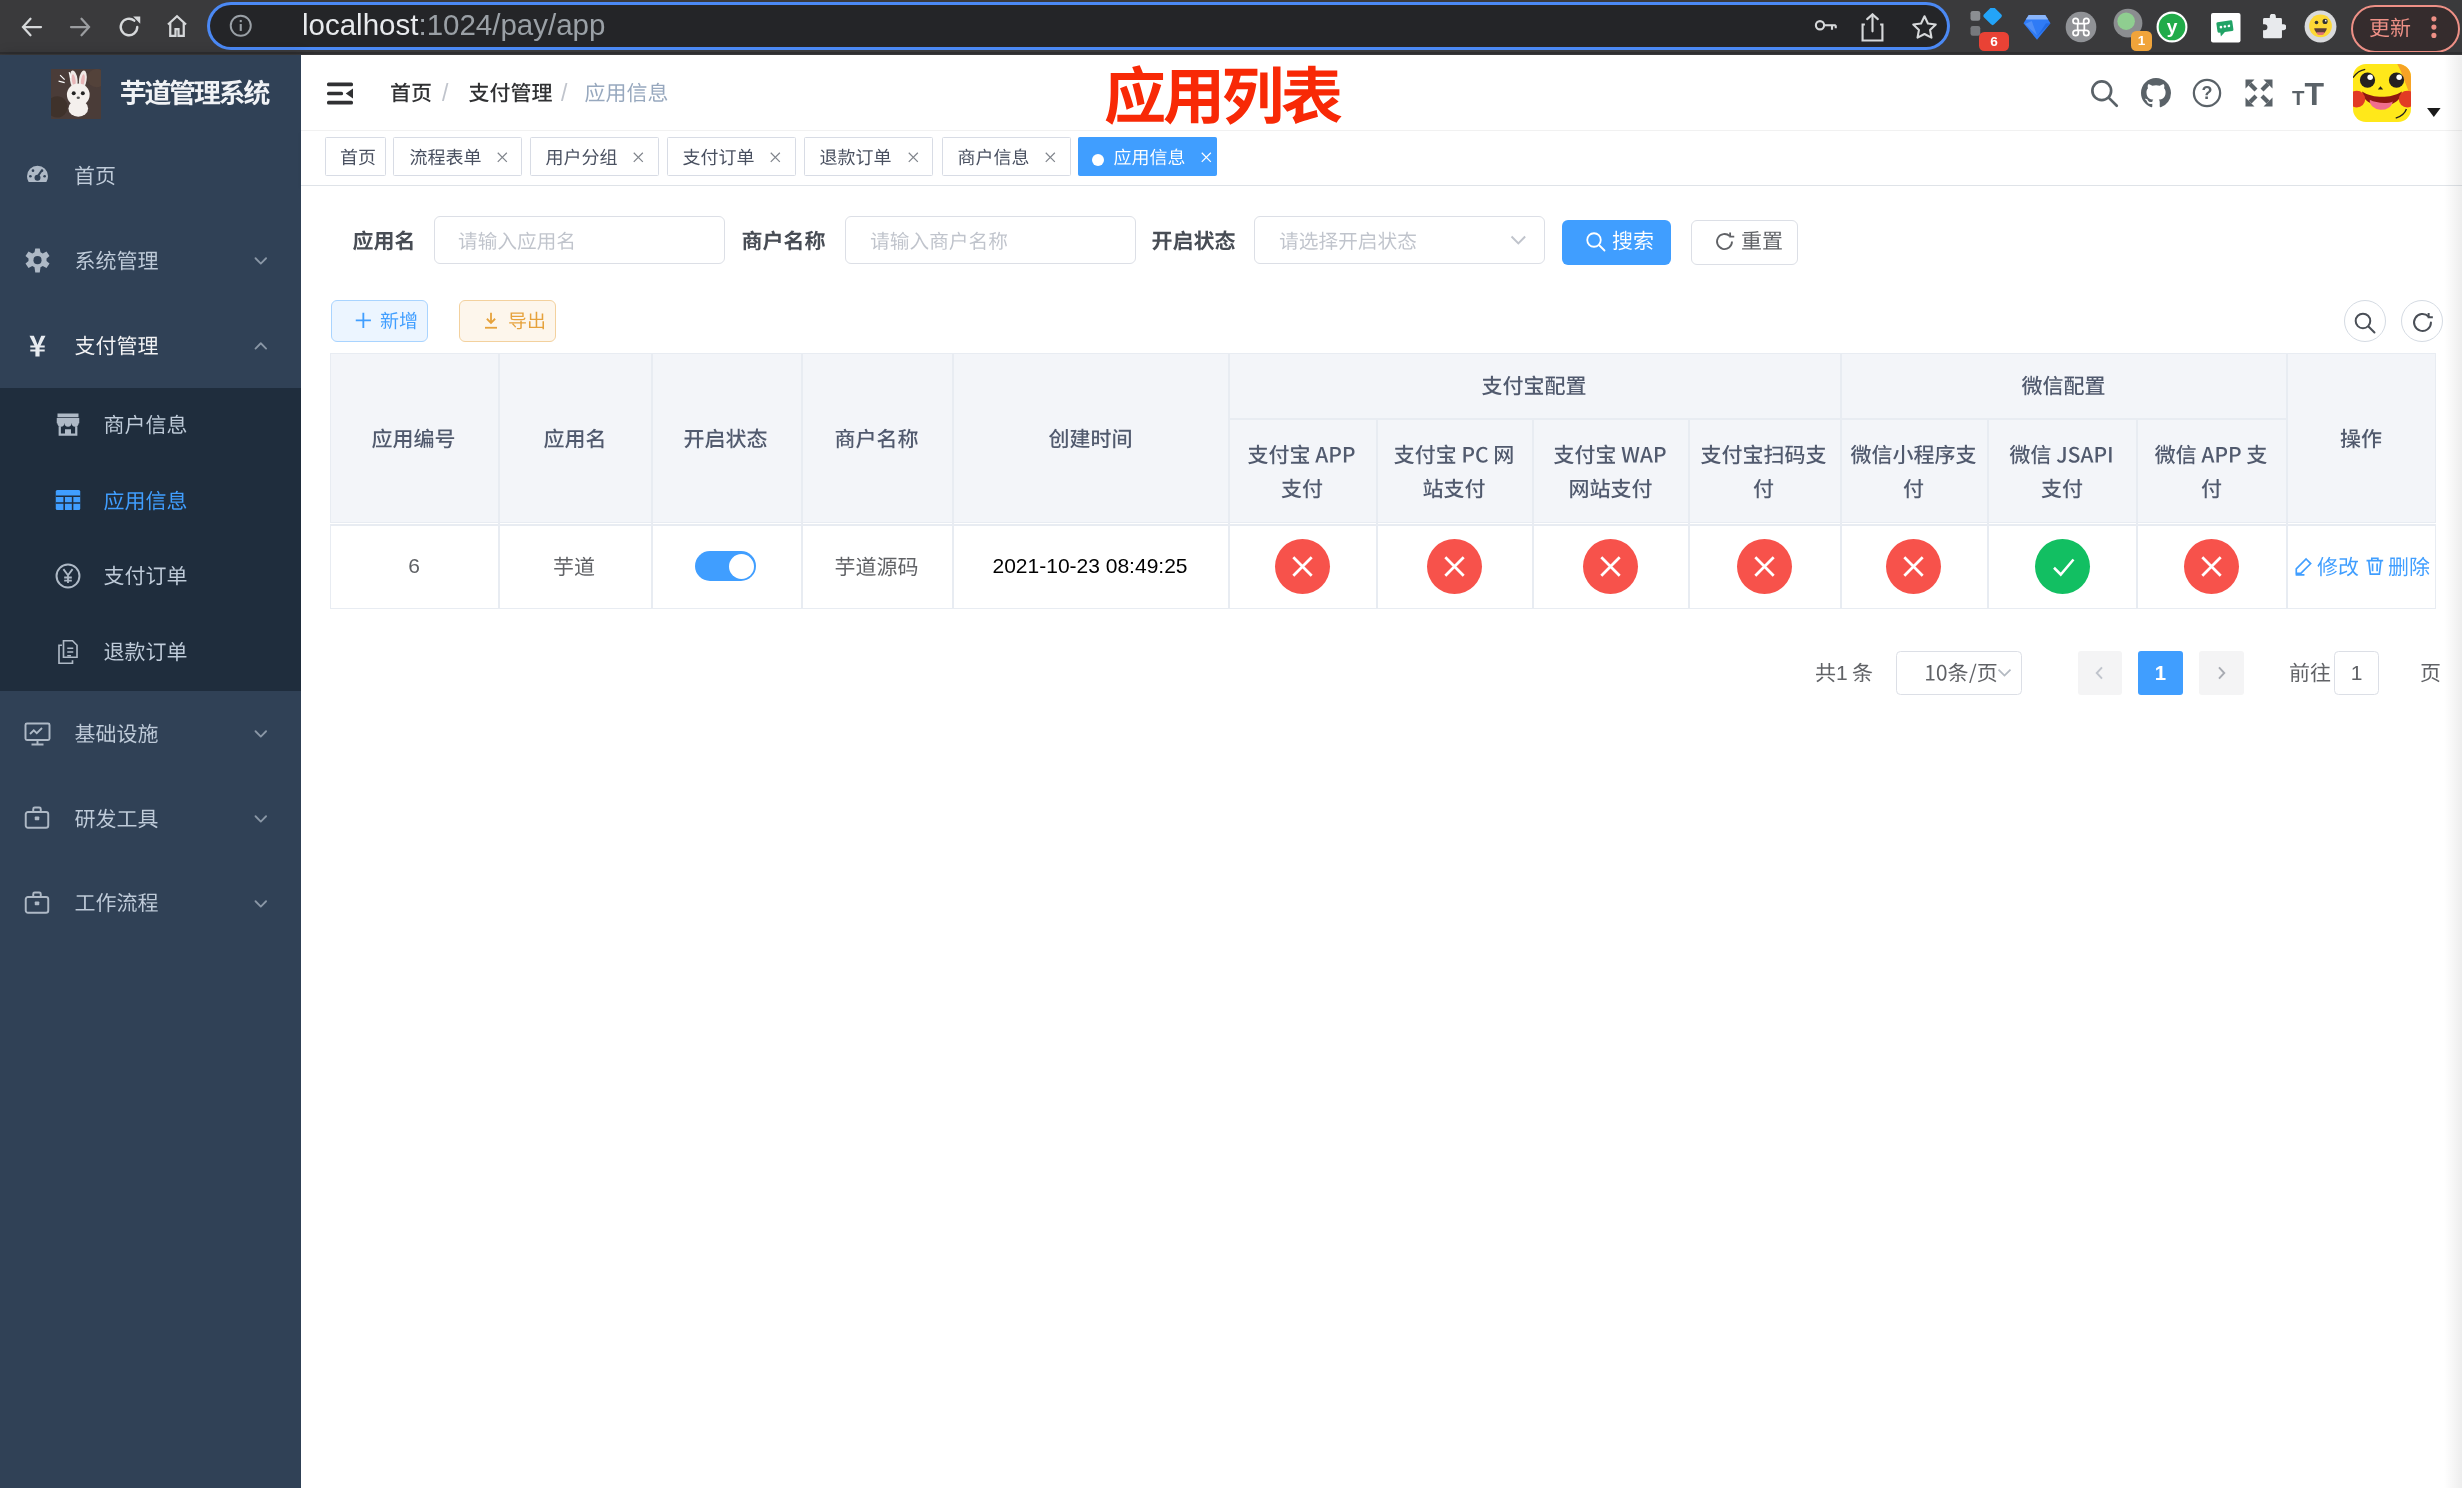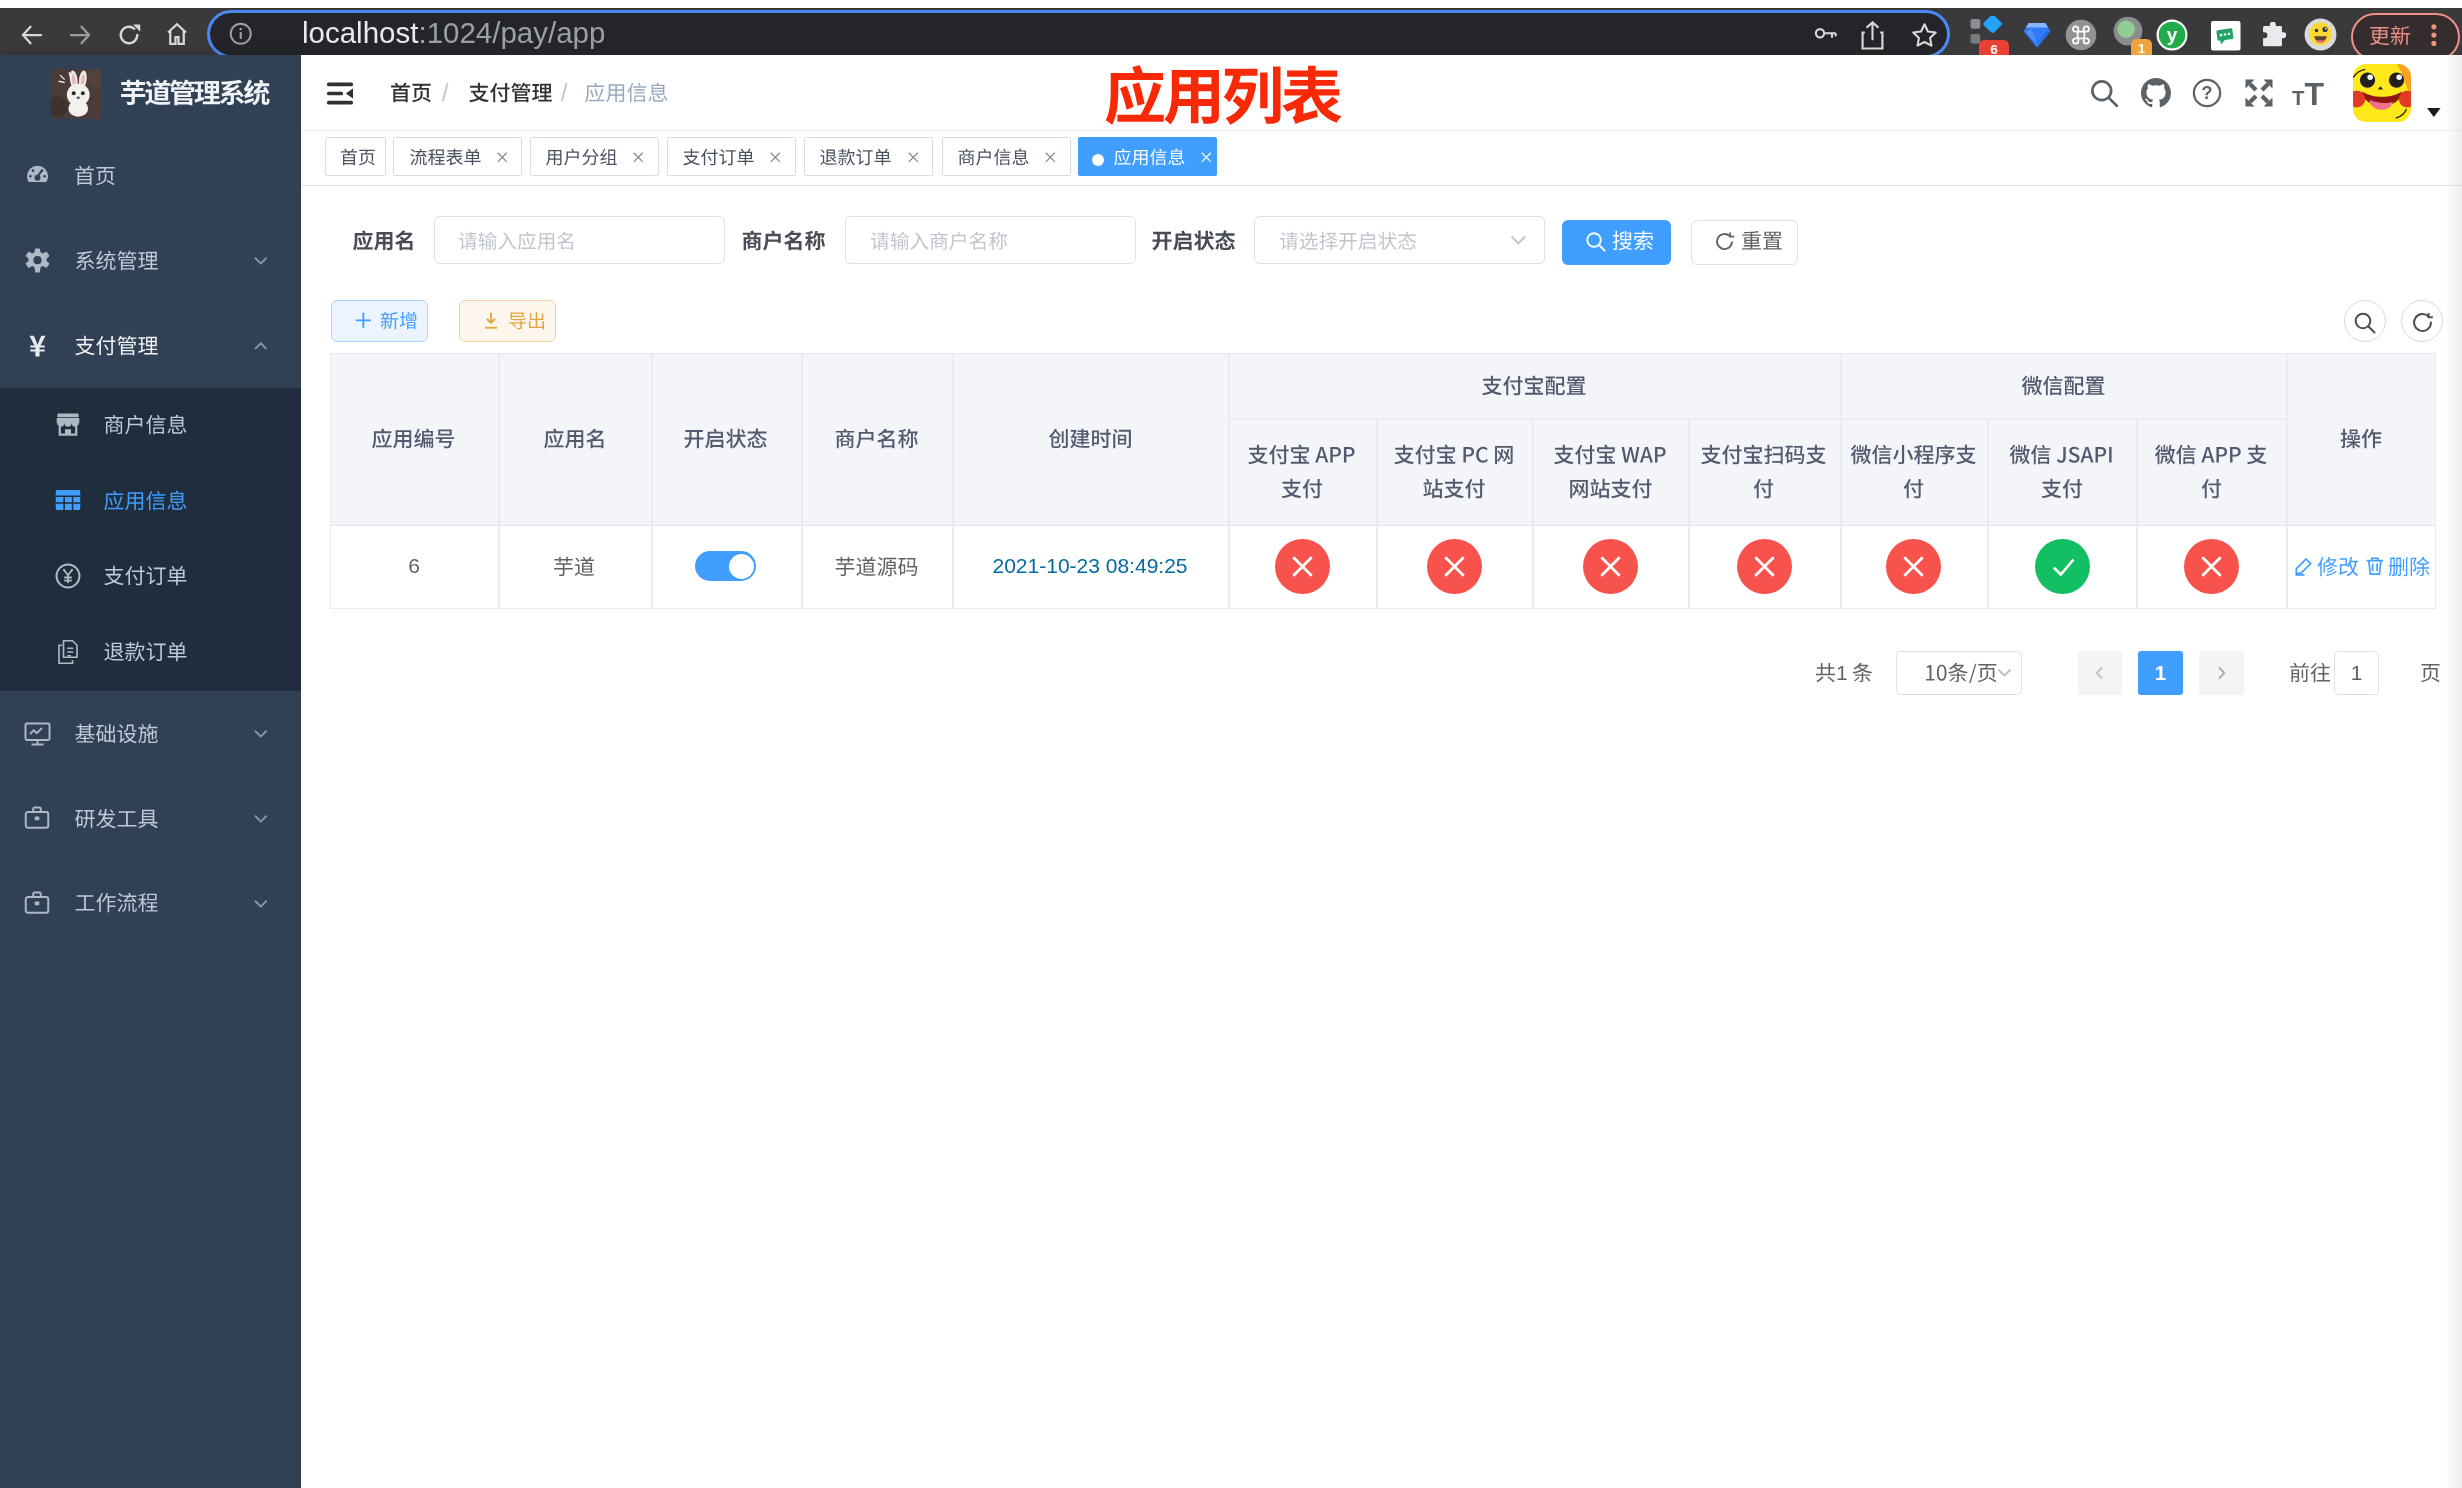--- a/index.html
+++ b/index.html
@@ -390,21 +390,21 @@
         <path transform="scale(1,-1)" d="M11 -179H78L377 794H311Z"></path>
       </g>
       <g id="r524D">
         <path transform="scale(1,-1)" d="M604 514V104H674V514ZM807 544V14C807 -1 802 -5 786 -5C769 -6 715 -6 654 -4C665 -24 677 -56 681 -76C758 -77 809 -75 839 -63C870 -51 881 -30 881 13V544ZM723 845C701 796 663 730 629 682H329L378 700C359 740 316 799 278 841L208 816C244 775 281 721 300 682H53V613H947V682H714C743 723 775 773 803 819ZM409 301V200H187V301ZM409 360H187V459H409ZM116 523V-75H187V141H409V7C409 -6 405 -10 391 -10C378 -11 332 -11 281 -9C291 -28 302 -57 307 -76C374 -76 419 -75 446 -63C474 -52 482 -32 482 6V523Z"></path>
       </g>
       <g id="r5F80">
         <path transform="scale(1,-1)" d="M249 838C207 767 121 683 44 632C56 617 76 587 84 570C171 630 263 724 320 810ZM548 819C582 767 617 697 631 653L704 682C689 726 651 793 616 844ZM269 615C213 512 120 409 31 343C44 325 65 286 72 269C107 298 142 333 177 371V-80H254V464C285 505 313 547 336 589ZM349 649V578H603V352H385V281H603V23H320V-49H958V23H681V281H900V352H681V578H932V649Z"></path>
       </g>
     </defs>
   </svg>
-<div class="abs" style="left:0;top:8px;width:2462px;height:55px;background:#3a3a3c">
+<div class="abs" style="left:0;top:0;width:2462px;height:55px;background:#3a3a3c">
     <svg class="abs" style="left:19.7px;top:15px" width="24" height="24" viewBox="0 0 32 32" fill="none" stroke="#d6d8da" stroke-width="3" stroke-linecap="round">
       <path d="M28 16H5"></path>
       <path d="M14 5 4 16l10 11"></path>
     </svg>
     <svg class="abs" style="left:68px;top:15px" width="24" height="24" viewBox="0 0 32 32" fill="none" stroke="#9b9da0" stroke-width="3" stroke-linecap="round">
       <path d="M4 16h23"></path>
       <path d="M18 5l10 11-10 11"></path>
     </svg>
     <svg class="abs" style="left:117px;top:15px" width="24" height="24" viewBox="0 0 32 32" fill="none" stroke="#d6d8da" stroke-width="3.2" stroke-linecap="round">
       <path d="M27 16a11 11 0 1 1-4-8.5"></path>
@@ -1152,21 +1152,21 @@
     <div class="abs" style="left:394px;top:365px;width:61px;height:30px;background:#409eff;border-radius:15px"></div>
     <div class="abs" style="left:428px;top:368px;width:25px;height:25px;background:#fff;border-radius:50%"></div>
     <div style="position:absolute;left:533px;top:370px">
       <svg class="t" style="width:85px;height:21px;" viewBox="0 -880 4000 1000" fill="#606266">
         <use href="#r828B" x="0"></use>
         <use href="#r9053" x="1000"></use>
         <use href="#r6E90" x="2000"></use>
         <use href="#r7801" x="3000"></use>
       </svg>
     </div>
-    <div class="abs" style="left:651px;top:368px;width:276px;text-align:center;font-size:21px;color:#0369a1;font-family:'Liberation Sans'">2021-10-23 08:49:25</div>
+    <div class="abs" style="left:651px;top:368px;width:276px;text-align:center;font-size:21px;color:#000000;font-family:'Liberation Sans'">2021-10-23 08:49:25</div>
     <div class="abs" style="left:974px;top:353px;width:55px;height:55px;border-radius:50%;background:#f7524b"></div>
     <svg class="abs" style="left:990px;top:369px" width="23" height="23" viewBox="0 0 30 30" stroke="#fff" stroke-width="3.6">
       <path d="M3 3l24 24M27 3 3 27"></path>
     </svg>
     <div class="abs" style="left:1126px;top:353px;width:55px;height:55px;border-radius:50%;background:#f7524b"></div>
     <svg class="abs" style="left:1142px;top:369px" width="23" height="23" viewBox="0 0 30 30" stroke="#fff" stroke-width="3.6">
       <path d="M3 3l24 24M27 3 3 27"></path>
     </svg>
     <div class="abs" style="left:1282px;top:353px;width:55px;height:55px;border-radius:50%;background:#f7524b"></div>
     <svg class="abs" style="left:1298px;top:369px" width="23" height="23" viewBox="0 0 30 30" stroke="#fff" stroke-width="3.6">

